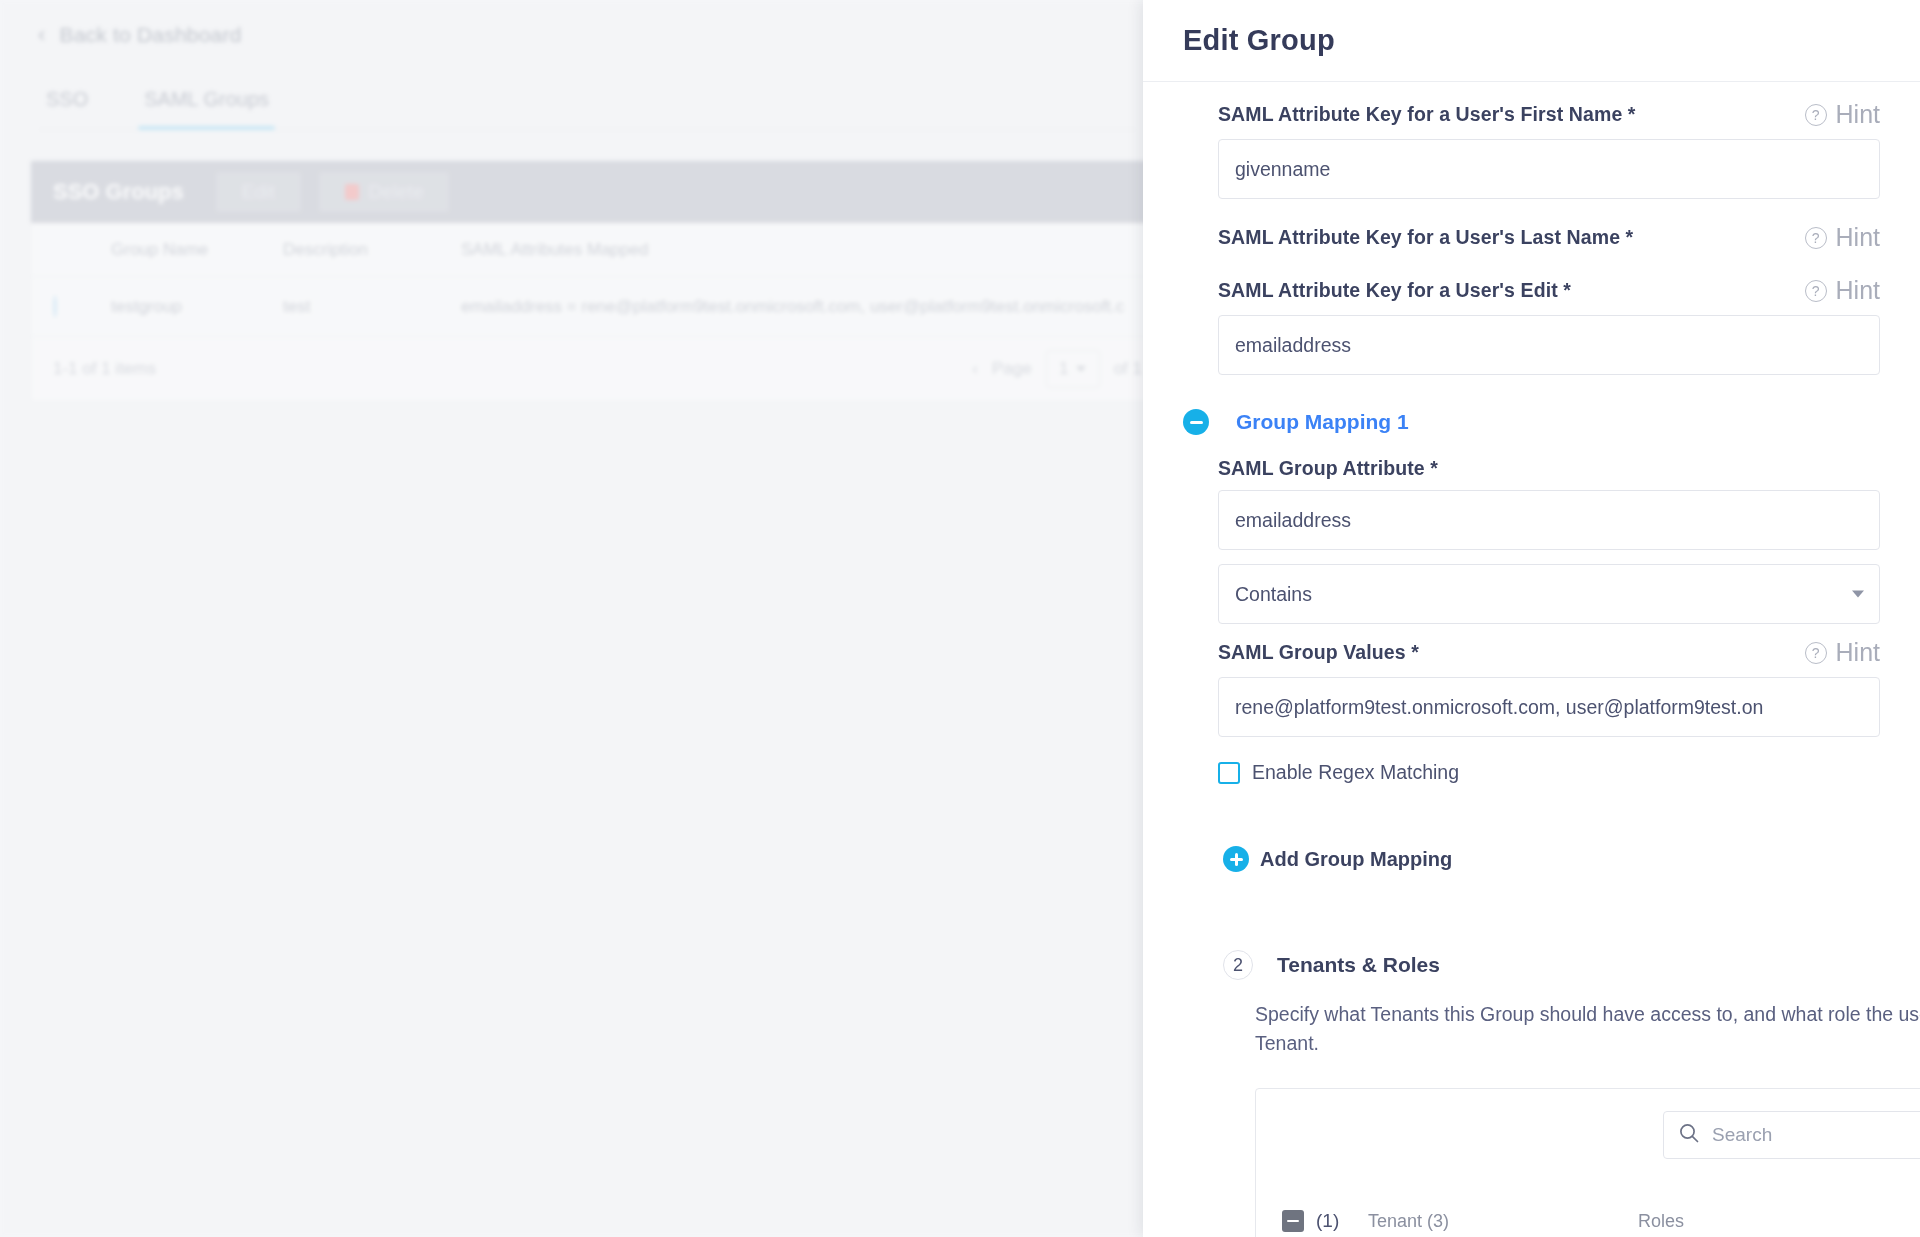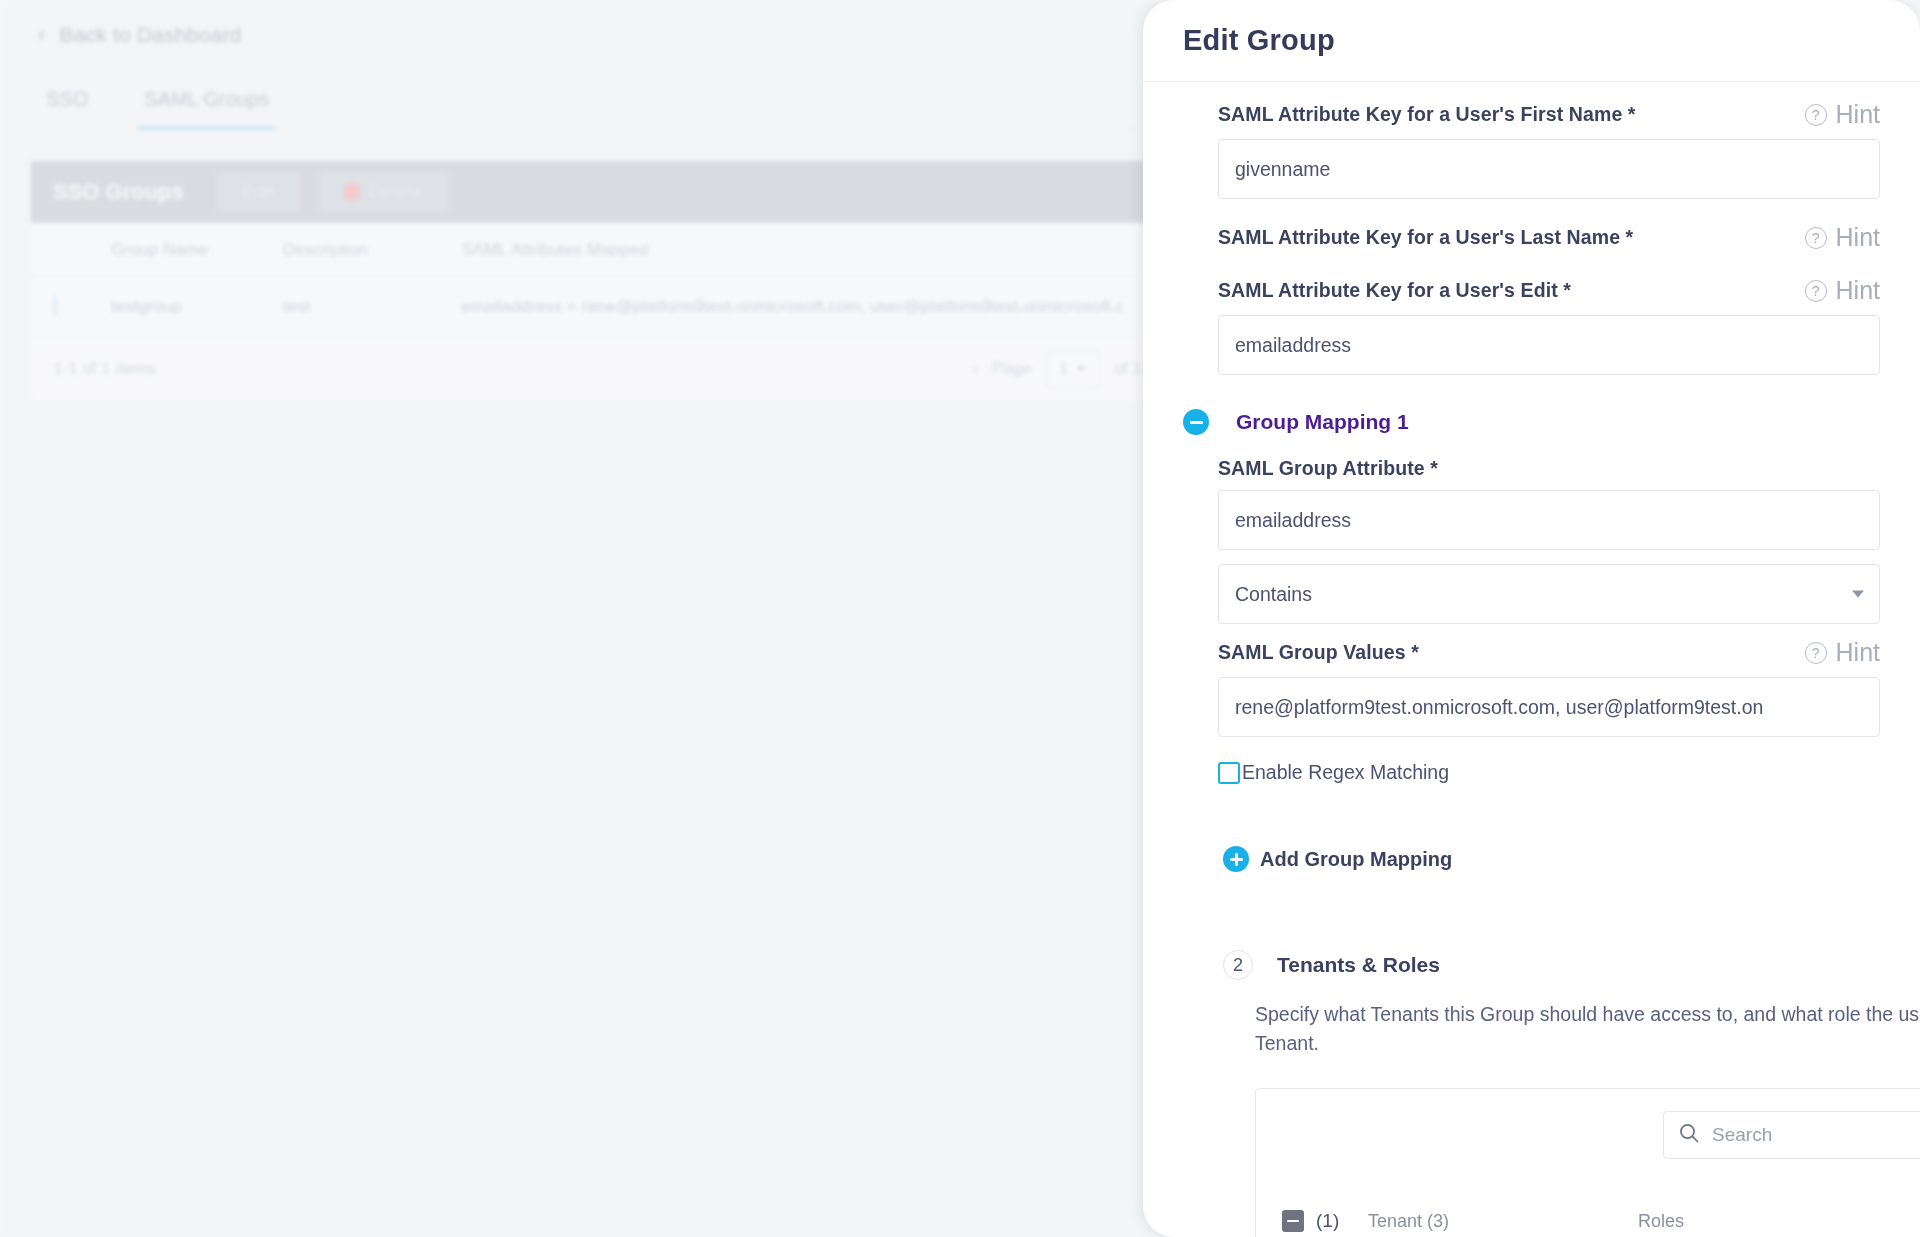--- a/index.html
+++ b/index.html
@@ -72,21 +72,21 @@
   #bg-foot .pagebox {
     width: 54px; height: 38px; border: 1px solid #e4e6ea; border-radius: 4px;
     display: flex; align-items: center; justify-content: center; gap: 8px; font-size: 17px;
   }
   #bg-foot .caret { border-left: 5px solid transparent; border-right: 5px solid transparent;
                     border-top: 6px solid #c6cad2; }
 
   
   #drawer {
     position: absolute; right: 0; top: 0; width: 777px; height: 1237px;
-    background: #ffffff; box-shadow: -2px 0 14px rgba(30,35,60,.10); border-radius: 31px;
+    background: #ffffff; box-shadow: -2px 0 14px rgba(30,35,60,.10);
   }
   #drawer-head {
     height: 82px; border-bottom: 1px solid #eceef2; display: flex; align-items: center;
     padding: 0 0 0 40px;
   }
   #drawer-title { font-size: 29px; font-weight: bold; color: #353b5a; letter-spacing: .2px; }
 
   #drawer-body {
     height: calc(1237px - 82px); overflow: hidden; padding: 18px 0 0 0;
   }
@@ -124,26 +124,26 @@
     display: flex; align-items: center; gap: 27px; padding: 0 40px 0 40px;
     margin: 34px 0 22px 0;
   }
   .circle-btn {
     width: 26px; height: 26px; border-radius: 50%; background: #17b0e8;
     display: flex; align-items: center; justify-content: center; flex: 0 0 auto;
   }
   .circle-btn .bar { width: 13px; height: 3px; background: #fff; border-radius: 2px; }
   .circle-btn .bar.v { position: absolute; width: 3px; height: 13px; }
   .circle-btn.plus { position: relative; }
-  .section-head .sh-label { font-size: 21px; font-weight: bold; color: #4c1d95; }
+  .section-head .sh-label { font-size: 21px; font-weight: bold; color: #3b82f6; }
 
   .tight { margin-bottom: 14px; }
   .tighter { margin-bottom: 10px; }
 
-  .check-row { display: flex; align-items: center; gap: 2px; padding: 14px 40px 0 75px; }
+  .check-row { display: flex; align-items: center; gap: 12px; padding: 14px 40px 0 75px; }
   .cbox {
     width: 22px; height: 22px; border: 2px solid #17b0e8; border-radius: 3px; background: #fff;
     flex: 0 0 auto;
   }
   .check-row .cl { font-size: 19.5px; color: #4c5270; }
 
   .addmap { display: flex; align-items: center; gap: 11px; padding: 0 40px; margin: 62px 0 0 40px; }
   .addmap .al { font-size: 20px; font-weight: bold; color: #3b4260; }
 
   .step-head { display: flex; align-items: center; gap: 24px; padding: 0 40px; margin: 78px 0 0 40px; }

